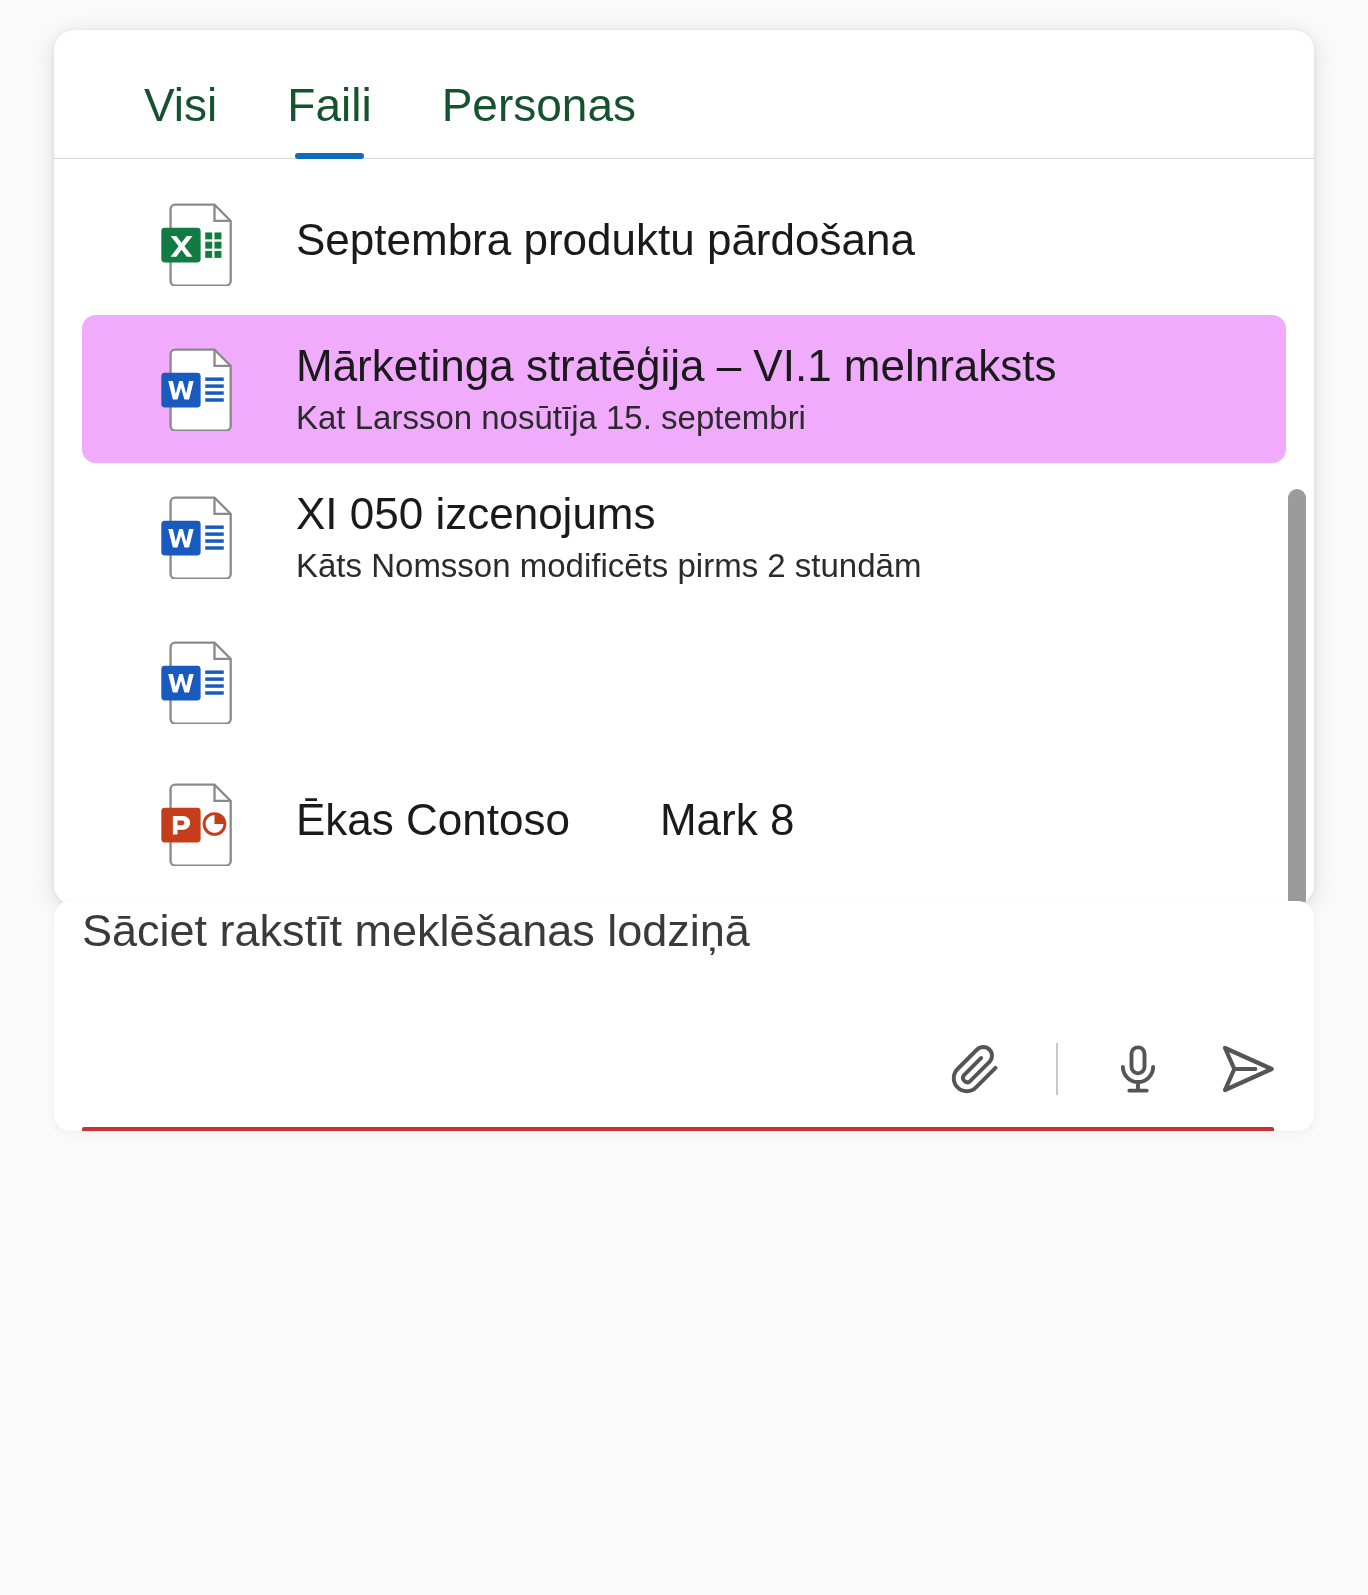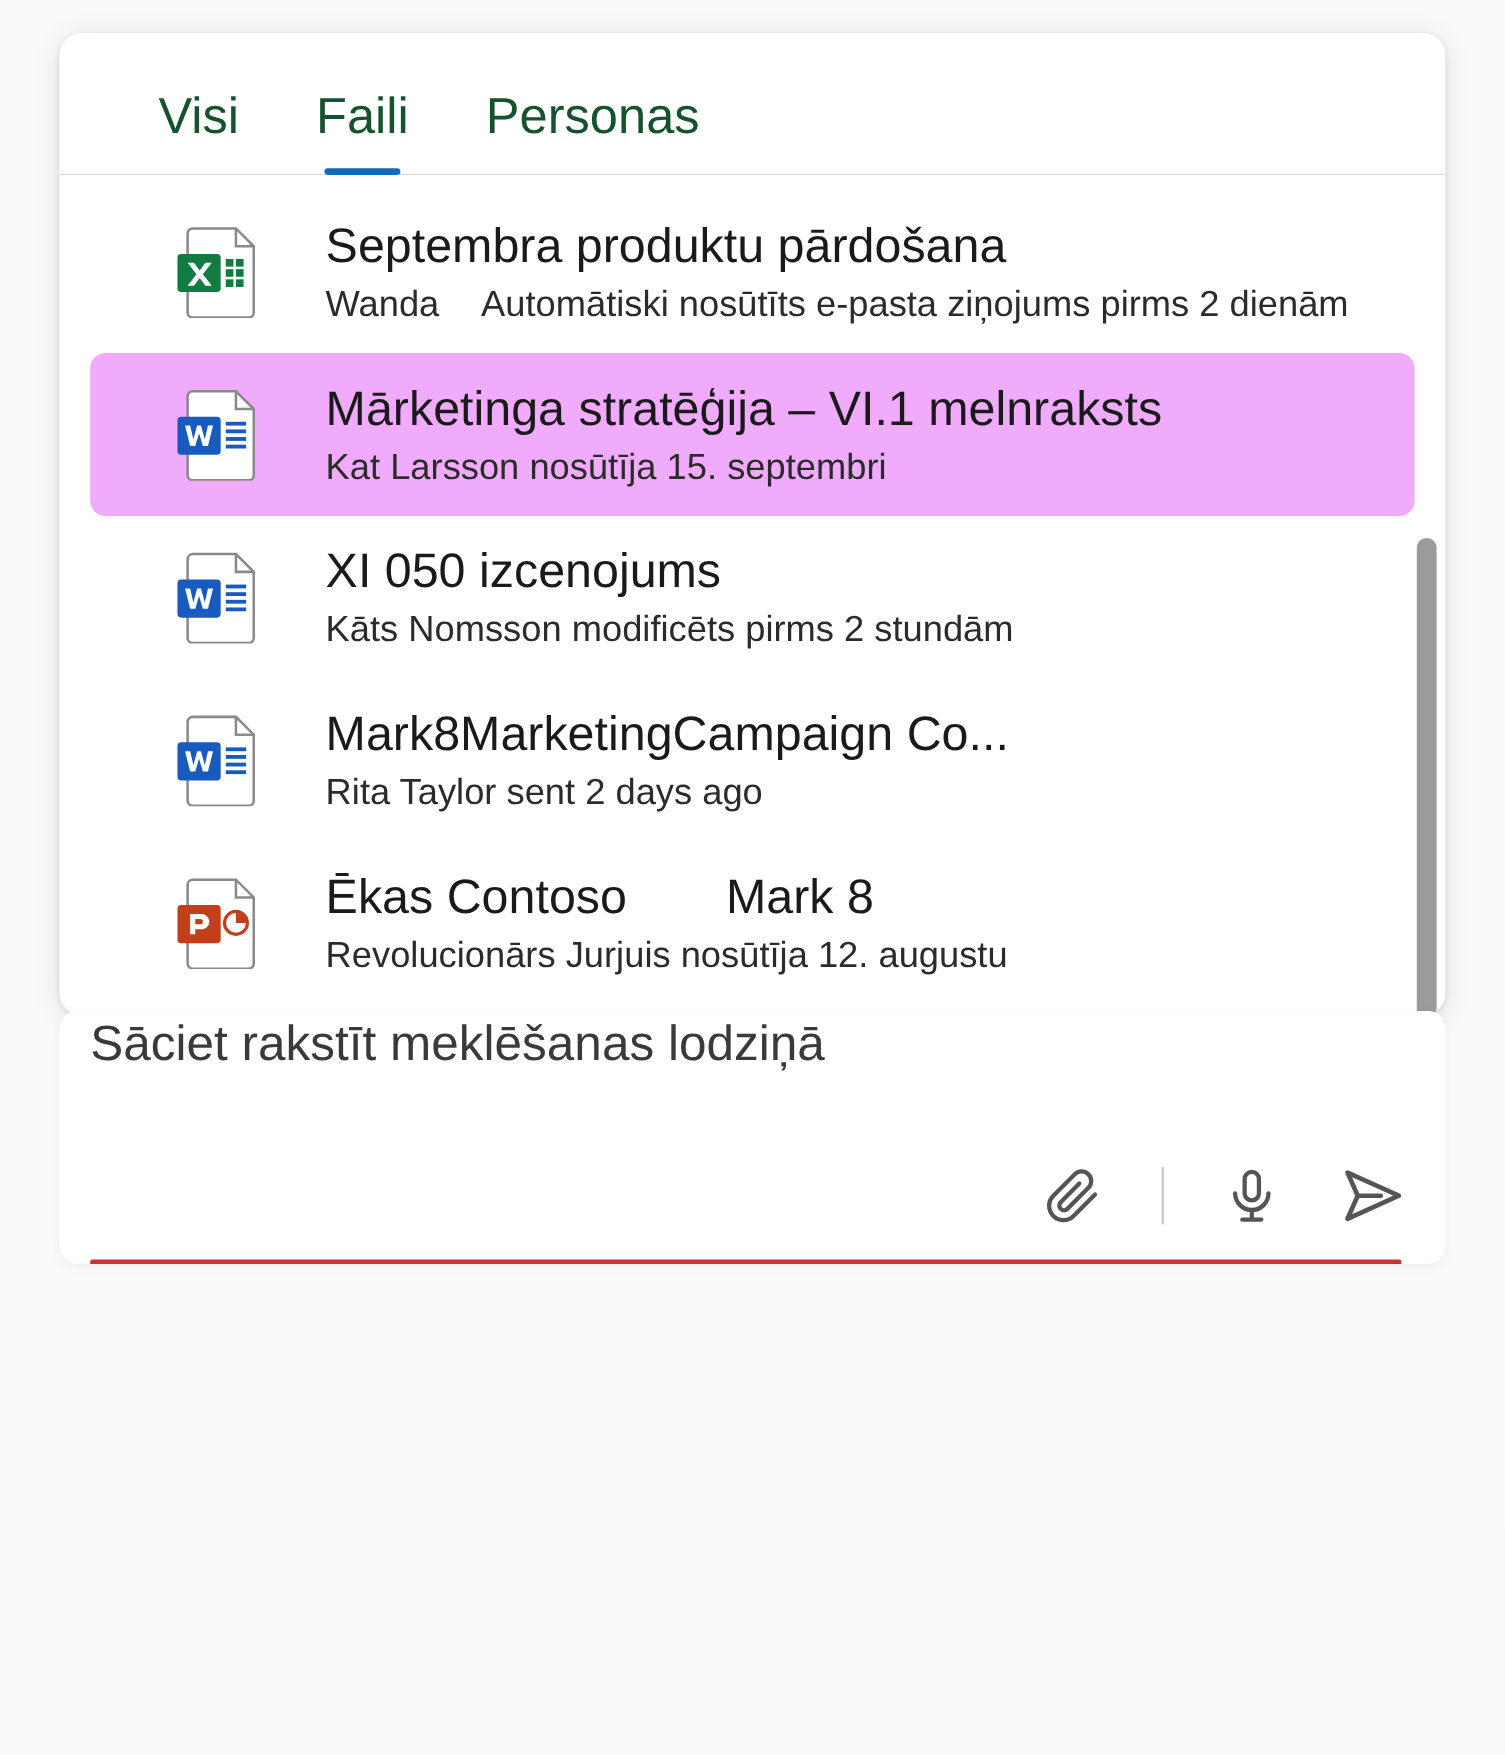--- a/index.html
+++ b/index.html
@@ -180,24 +180,20 @@
           <rect x="40" y="26" width="6" height="6" fill="#107c41"></rect>
           <rect x="48" y="26" width="6" height="6" fill="#107c41"></rect>
           <rect x="40" y="34" width="6" height="6" fill="#107c41"></rect>
           <rect x="48" y="34" width="6" height="6" fill="#107c41"></rect>
           <rect x="40" y="42" width="6" height="6" fill="#107c41"></rect>
           <rect x="48" y="42" width="6" height="6" fill="#107c41"></rect>
         </svg>
       </div>
       <div class="file-text">
         <div class="file-title">Septembra produktu pārdošana</div>
-        <div class="file-meta">
-          <span>Wanda</span>
-          <span>Automātiski nosūtīts e-pasta ziņojums pirms 2 dienām</span>
-        </div>
       </div>
     </div>
 
     <div class="file-item hovered">
       <div class="file-icon-wrap">
         <svg viewBox="0 0 64 72" width="74" height="84">
           <path d="M14 2 h34 l14 14 v52 a4 4 0 0 1 -4 4 H14 a4 4 0 0 1 -4 -4 V6 a4 4 0 0 1 4 -4 z" fill="#fff" stroke="#8a8a8a" stroke-width="2"></path>
           <path d="M48 2 v14 h14" fill="none" stroke="#8a8a8a" stroke-width="2"></path>
           <rect x="2" y="22" width="34" height="30" rx="3" fill="#185abd"></rect>
           <path d="M8 29 l4 16 h4 l3 -10 l3 10 h4 l4 -16 h-4 l-2.5 11 l-3 -11 h-3 l-3 11 l-2.5 -11 z" fill="#fff"></path>
@@ -242,46 +238,37 @@
           <path d="M14 2 h34 l14 14 v52 a4 4 0 0 1 -4 4 H14 a4 4 0 0 1 -4 -4 V6 a4 4 0 0 1 4 -4 z" fill="#fff" stroke="#8a8a8a" stroke-width="2"></path>
           <path d="M48 2 v14 h14" fill="none" stroke="#8a8a8a" stroke-width="2"></path>
           <rect x="2" y="22" width="34" height="30" rx="3" fill="#185abd"></rect>
           <path d="M8 29 l4 16 h4 l3 -10 l3 10 h4 l4 -16 h-4 l-2.5 11 l-3 -11 h-3 l-3 11 l-2.5 -11 z" fill="#fff"></path>
           <rect x="40" y="26" width="16" height="3" fill="#185abd"></rect>
           <rect x="40" y="32" width="16" height="3" fill="#185abd"></rect>
           <rect x="40" y="38" width="16" height="3" fill="#185abd"></rect>
           <rect x="40" y="44" width="16" height="3" fill="#185abd"></rect>
         </svg>
       </div>
-      <div class="file-text">
-        <div class="file-title">Mark8MarketingCampaign Co...</div>
-        <div class="file-meta">
-          <span>Rita Taylor sent 2 days ago</span>
-        </div>
-      </div>
     </div>
 
     <div class="file-item">
       <div class="file-icon-wrap">
         <svg viewBox="0 0 64 72" width="74" height="84">
           <path d="M14 2 h34 l14 14 v52 a4 4 0 0 1 -4 4 H14 a4 4 0 0 1 -4 -4 V6 a4 4 0 0 1 4 -4 z" fill="#fff" stroke="#8a8a8a" stroke-width="2"></path>
           <path d="M48 2 v14 h14" fill="none" stroke="#8a8a8a" stroke-width="2"></path>
           <rect x="2" y="22" width="34" height="30" rx="3" fill="#c43e1c"></rect>
           <path d="M12 29 h9 a6 6 0 0 1 0 12 h-5 v4 h-4 z M16 33 v4 h4 a2 2 0 0 0 0 -4 z" fill="#fff"></path>
           <circle cx="48" cy="36" r="9" fill="none" stroke="#c43e1c" stroke-width="2.5"></circle>
           <path d="M48 27 a9 9 0 0 1 9 9 h-9 z" fill="#c43e1c"></path>
         </svg>
       </div>
       <div class="file-text">
         <div class="file-title-row">
           <div class="file-title" style="flex:0 0 auto;">Ēkas Contoso</div>
           <div class="file-title-extra">Mark 8</div>
-        </div>
-        <div class="file-meta">
-          <span>Revolucionārs Jurjuis nosūtīja 12. augustu</span>
         </div>
       </div>
     </div>
 
     <div class="scrollbar-track"></div>
   </div>
 </div>
 
 <div class="compose-area">
   <div class="compose-placeholder">Sāciet rakstīt meklēšanas lodziņā</div>

